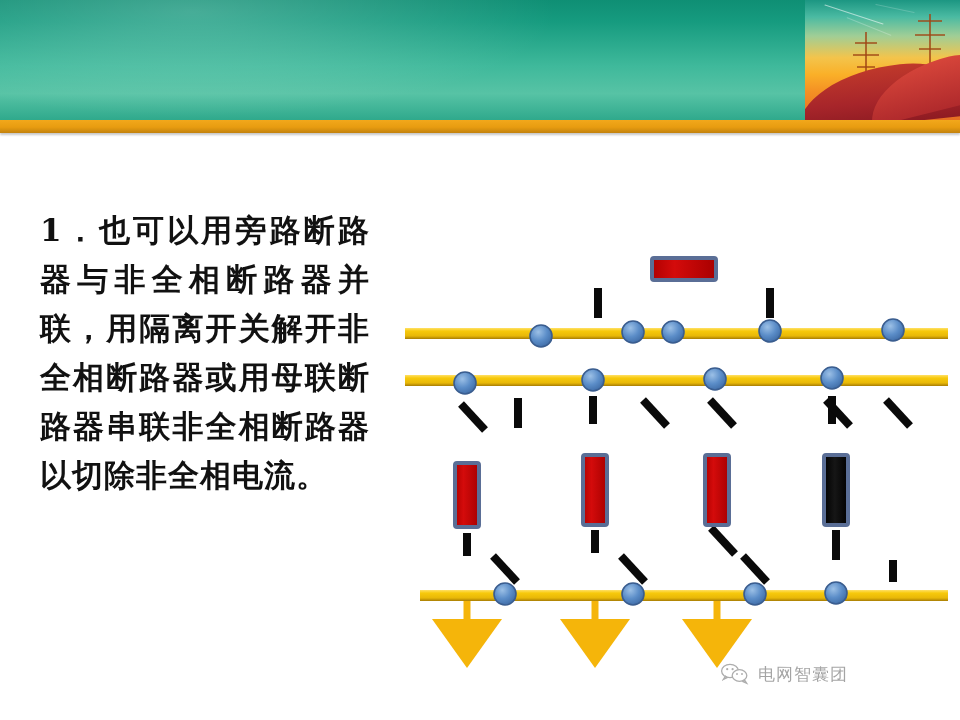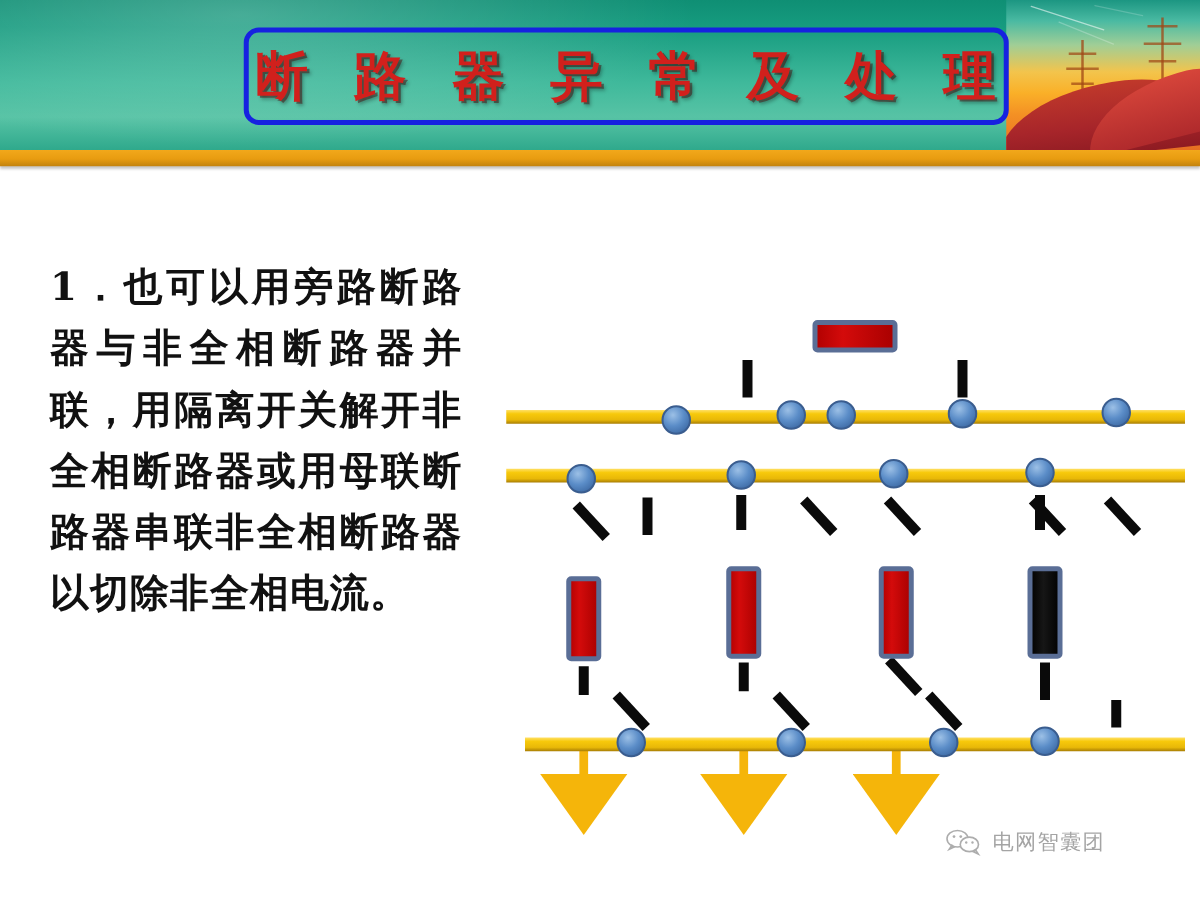--- a/index.html
+++ b/index.html
@@ -80,22 +80,22 @@
     position:absolute;left:40px;top:206px;width:330px;
     font-family:"DejaVu Serif","Liberation Serif",serif;
     font-size:31px;line-height:49px;font-weight:bold;
     color:#111;letter-spacing:1px;
     text-align:justify;
   }
   
   #diagram{position:absolute;left:0;top:0;width:960px;height:720px;pointer-events:none;}
   
   #watermark{
-    position:absolute;left:756px;top:662px;
-    display:flex;align-items:flex-start;gap:8px;
+    position:absolute;left:720px;top:662px;
+    display:flex;align-items:flex-end;gap:8px;
     opacity:.62;
   }
   #wm-text{
     font-family:"DejaVu Sans","Liberation Sans",sans-serif;
     font-size:17px;color:#6d6d6d;letter-spacing:1px;white-space:nowrap;
   }
 </style>
 </head>
 <body>
 
@@ -121,23 +121,20 @@
       <div class="arm" style="top:20px;width:30px;"></div>
       <div class="arm" style="top:34px;width:22px;"></div>
       <div class="leg" style="left:4px;transform:rotate(10deg);"></div>
       <div class="leg" style="right:4px;transform:rotate(-10deg);"></div>
     </div>
 
     <div id="art-ridge"></div>
     <div id="art-ridge2"></div>
   </div>
 
-  <div id="title-plate">
-    <span id="title-text">断 路 器 异 常 及 处 理</span>
-  </div>
 </div>
 <div id="header-bottom-bar"></div>
 
 <div id="body-text">1．也可以用旁路断路器与非全相断路器并联，用隔离开关解开非全相断路器或用母联断路器串联非全相断路器以切除非全相电流。</div>
 
 <svg id="diagram" viewBox="0 0 960 720" width="960" height="720" xmlns="http://www.w3.org/2000/svg">
   <defs>
     <linearGradient id="busGradH" x1="0" y1="0" x2="0" y2="1">
       <stop offset="0%" stop-color="#ffe066"></stop>
       <stop offset="28%" stop-color="#f7c90b"></stop>

